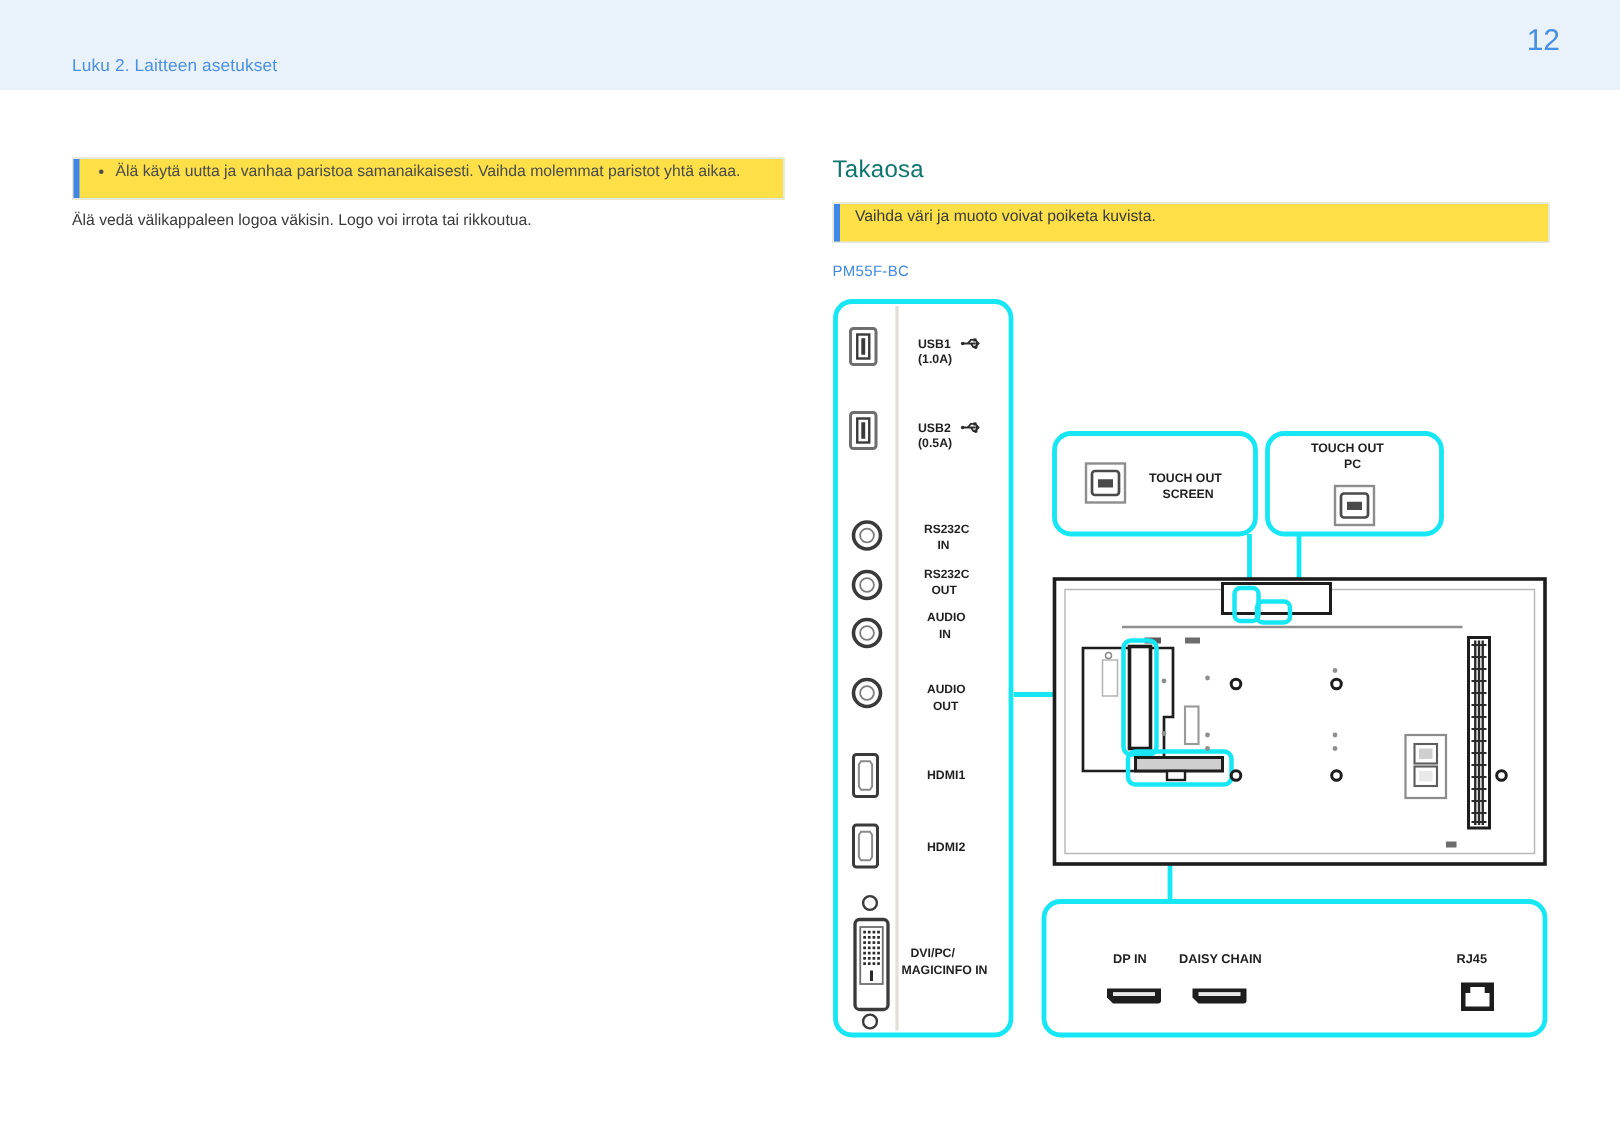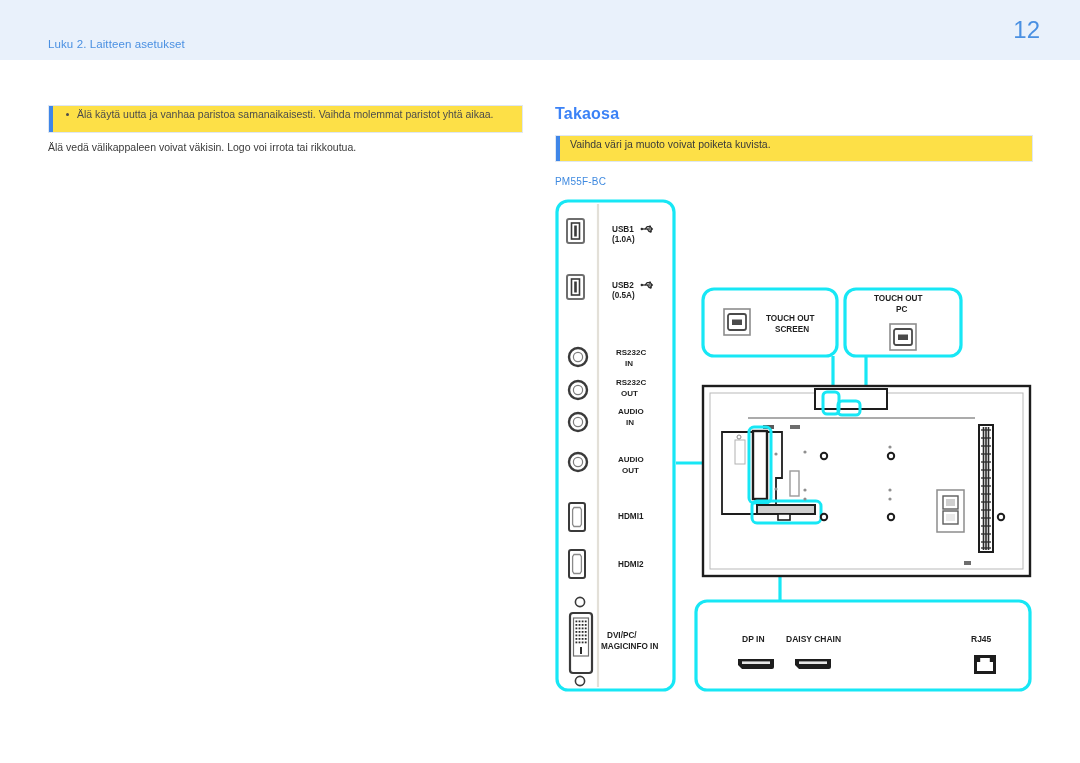--- a/index.html
+++ b/index.html
@@ -16,21 +16,21 @@
     position:absolute;left:0;top:0;width:1080px;height:60px;
     background:#e9f1fb;
   }
   #chapter-label{
     position:absolute;left:48px;top:38px;
     font-size:11.5px;color:#4a90e2;letter-spacing:.1px;
     font-weight:400;
   }
   #page-number{
     position:absolute;right:40px;top:16px;
-    font-size:24px;color:#4a90e2;font-weight:400;text-align:center;
+    font-size:20px;color:#4a90e2;font-weight:400;text-align:center;
   }
 
   
   #left-col{position:absolute;left:48px;top:105px;width:475px;}
   .note-box{
     position:relative;
     border:1px solid #dfe7f2;
     background:#fde047;
     padding:0 10px 9px 14px;
     box-sizing:border-box;
@@ -57,21 +57,21 @@
     font-size:13px;font-weight:700;color:#1f1f1f;
   }
   #subtext{
     margin-top:7px;
     font-size:10.5px;color:#3a3a3a;line-height:15px;
   }
 
   
   #right-col{position:absolute;left:555px;top:105px;width:478px;}
   #section-title{
-    font-size:16px;color:#3b82f6;font-weight:700;letter-spacing:.2px;
+    font-size:16px;color:#0f766e;font-weight:400;letter-spacing:.2px;
   }
   #note-right{margin-top:12px;}
   #model-name{
     margin-top:14px;
     font-size:10px;color:#3f8ae0;font-weight:400;letter-spacing:.2px;
   }
 
   
   #diagram{
     position:absolute;left:0;top:0;width:1080px;height:763px;
@@ -85,21 +85,21 @@
 <div id="header-band"></div>
 <div id="chapter-label">Luku 2. Laitteen asetukset</div>
 <div id="page-number">12</div>
 
 <div id="left-col">
   <div class="note-box">
     <ul class="note-list">
       <li>Älä käytä uutta ja vanhaa paristoa samanaikaisesti. Vaihda molemmat paristot yhtä aikaa.</li>
     </ul>
   </div>
-  <div id="subtext">Älä vedä välikappaleen voivat väkisin. Logo voi irrota tai rikkoutua.</div>
+  <div id="subtext">Älä vedä välikappaleen logoa väkisin. Logo voi irrota tai rikkoutua.</div>
 </div>
 
 <div id="right-col">
   <div id="section-title">Takaosa</div>
   <div class="note-box" id="note-right">
     <div class="note-single">Vaihda väri ja muoto voivat poiketa kuvista.</div>
   </div>
   <div id="model-name">PM55F-BC</div>
 </div>
 

